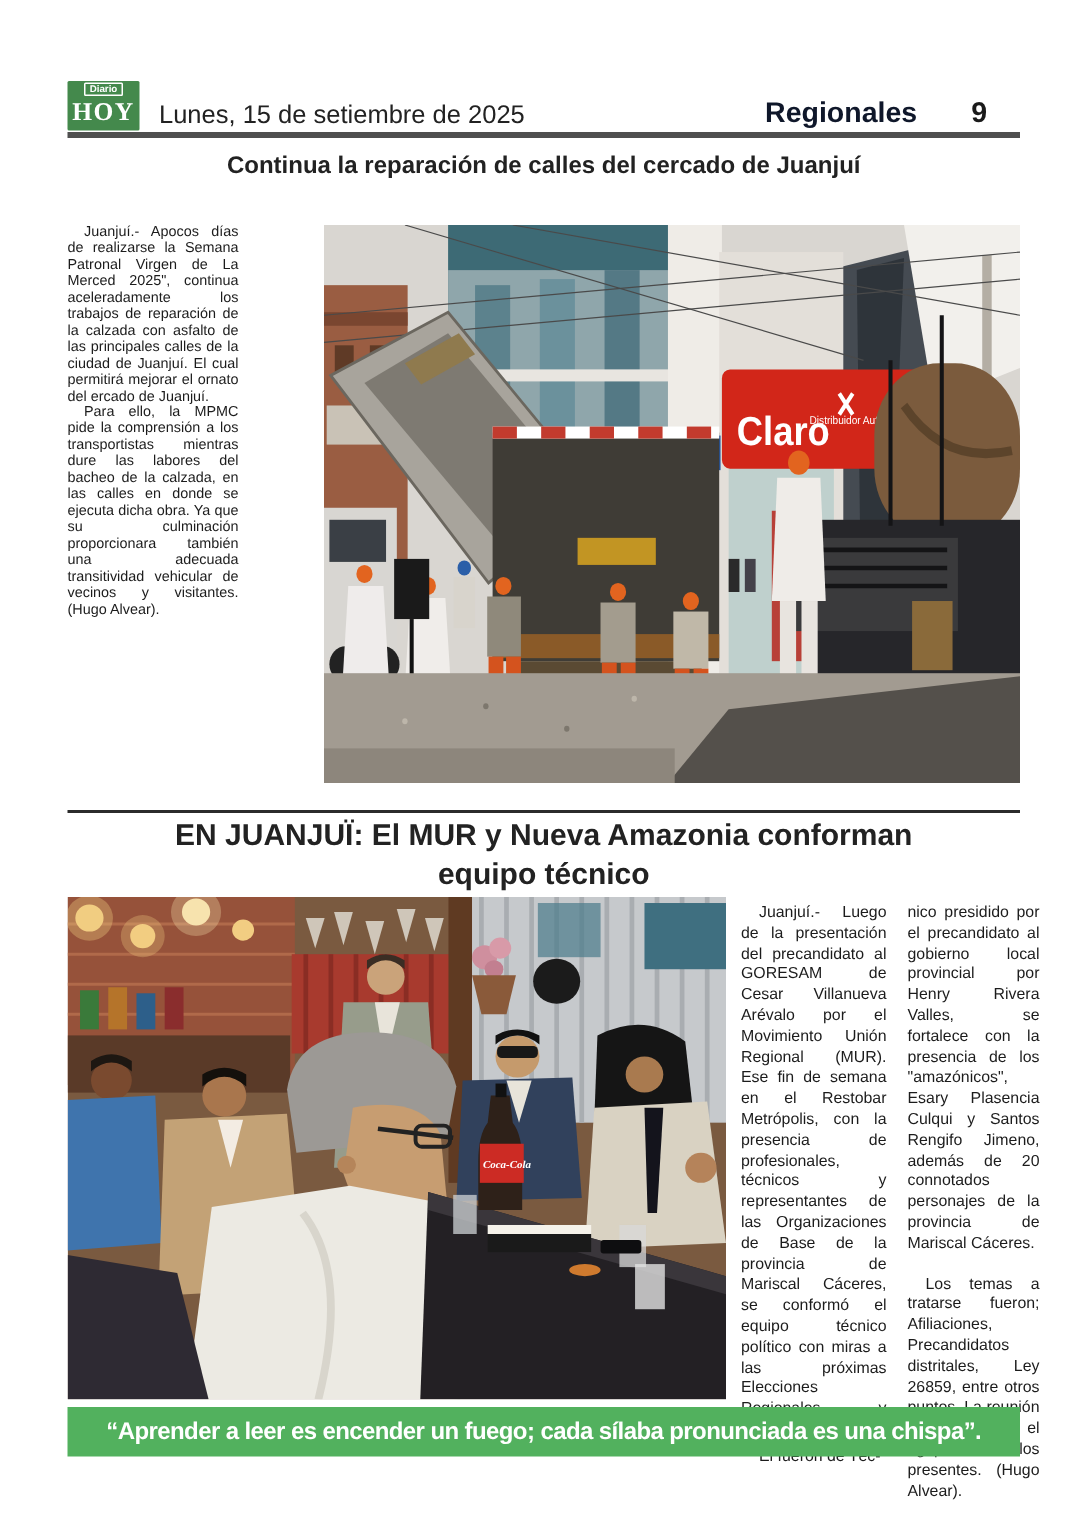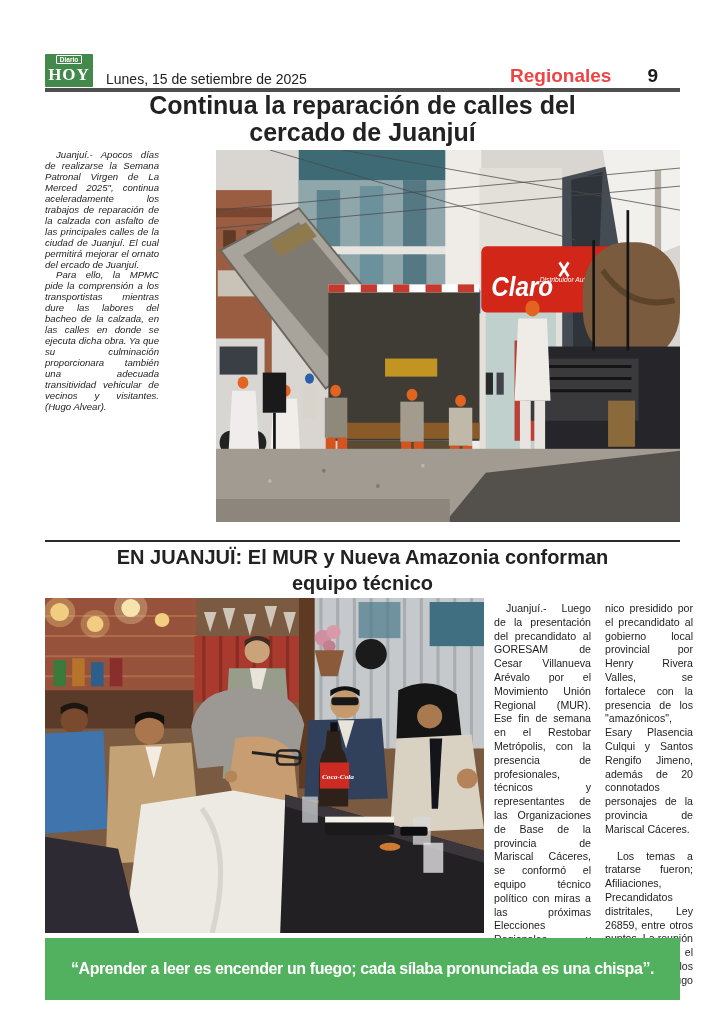--- a/index.html
+++ b/index.html
@@ -6,49 +6,49 @@
   .page{position:relative;width:723px;height:1024px;background:#ffffff;overflow:hidden;
         font-family:"Liberation Sans",sans-serif;color:#1c1c1c;}
   
   .hdr{position:absolute;left:45px;top:52px;width:635px;height:35px;display:flex;align-items:flex-end;}
   .logo{width:48px;height:33px;background:#44894c;display:flex;flex-direction:column;align-items:center;
         justify-content:flex-start;border-radius:1px;}
   .logo-top{font-size:6.5px;font-weight:bold;color:#fff;border:1px solid #fff;padding:0 3px;margin-top:1px;
         border-radius:1px;line-height:7px;background:#44894c;}
   .logo-main{font-family:"Liberation Serif",serif;font-weight:bold;font-size:17px;color:#fff;letter-spacing:1px;
         line-height:21px;}
-  .hdr-date{font-size:14px;margin-left:13px;color:#222;}
+  .hdr-date{font-size:17px;margin-left:13px;color:#222;}
   .hdr-spacer{flex:1;}
-  .hdr-section{font-size:19px;font-weight:bold;color:#ef4444;}
+  .hdr-section{font-size:19px;font-weight:bold;color:#0f172a;}
   .hdr-page{font-size:19px;font-weight:bold;color:#1a1a1a;margin-left:36px;margin-right:22px;}
   .hdr-rule{position:absolute;left:45px;top:88px;width:635px;height:4px;background:#4f4f4f;}
   
   .h1,.h2{position:absolute;left:45px;width:635px;text-align:center;font-weight:bold;color:#222;margin:0;}
-  .h1{top:92px;font-size:25px;line-height:27px;}
+  .h1{top:92px;font-size:16px;line-height:38px;}
   .h1 span,.h2 span{display:inline-block;max-width:500px;}
   .h2{top:544px;font-size:20px;line-height:26px;}
   
-  .a1{position:absolute;left:45px;top:150px;width:635px;height:372px;display:flex;gap:11px;font-style:italic;}
+  .a1{position:absolute;left:45px;top:150px;width:635px;height:372px;display:flex;gap:11px;}
   .a1-col{width:114px;flex:none;font-size:9.6px;line-height:10.95px;text-align:justify;}
   .a1-col p{margin:0;text-indent:11px;}
   .photo{flex:1;position:relative;overflow:hidden;padding-left:46px;}
   .photo svg{display:block;width:100%;height:100%;}
   
   .divider{position:absolute;left:45px;top:540px;width:635px;height:2px;background:#2b2b2b;}
   .a2{position:absolute;left:45px;top:598px;width:635px;height:335px;display:flex;gap:6px;}
   .photo2{width:439px;flex:none;position:relative;overflow:hidden;}
   .photo2 svg{display:block;width:100%;height:100%;}
   .a2-col{font-size:10.6px;line-height:13.8px;text-align:justify;}
   .a2-c1{width:105px;flex:none;}
   .a2-c2{width:96px;flex:none;}
   .a2-col p{margin:4px;text-indent:12px;}
   .a2-col p.noindent{text-indent:0;}
   .a2-col p.gap{margin-top:13px;}
   
-  .banner{position:absolute;left:45px;top:938px;width:635px;height:62px;background:#52b15e;
+  .banner{position:absolute;left:45px;top:938px;width:635px;height:33px;background:#52b15e;
           display:flex;align-items:center;justify-content:center;}
   .banner span{color:#fff;font-weight:bold;font-size:16px;letter-spacing:-0.4px;white-space:nowrap;}
 </style>
 </head>
 <body>
 
 <div class="page">
 
   <div class="hdr">
     <div class="logo">

